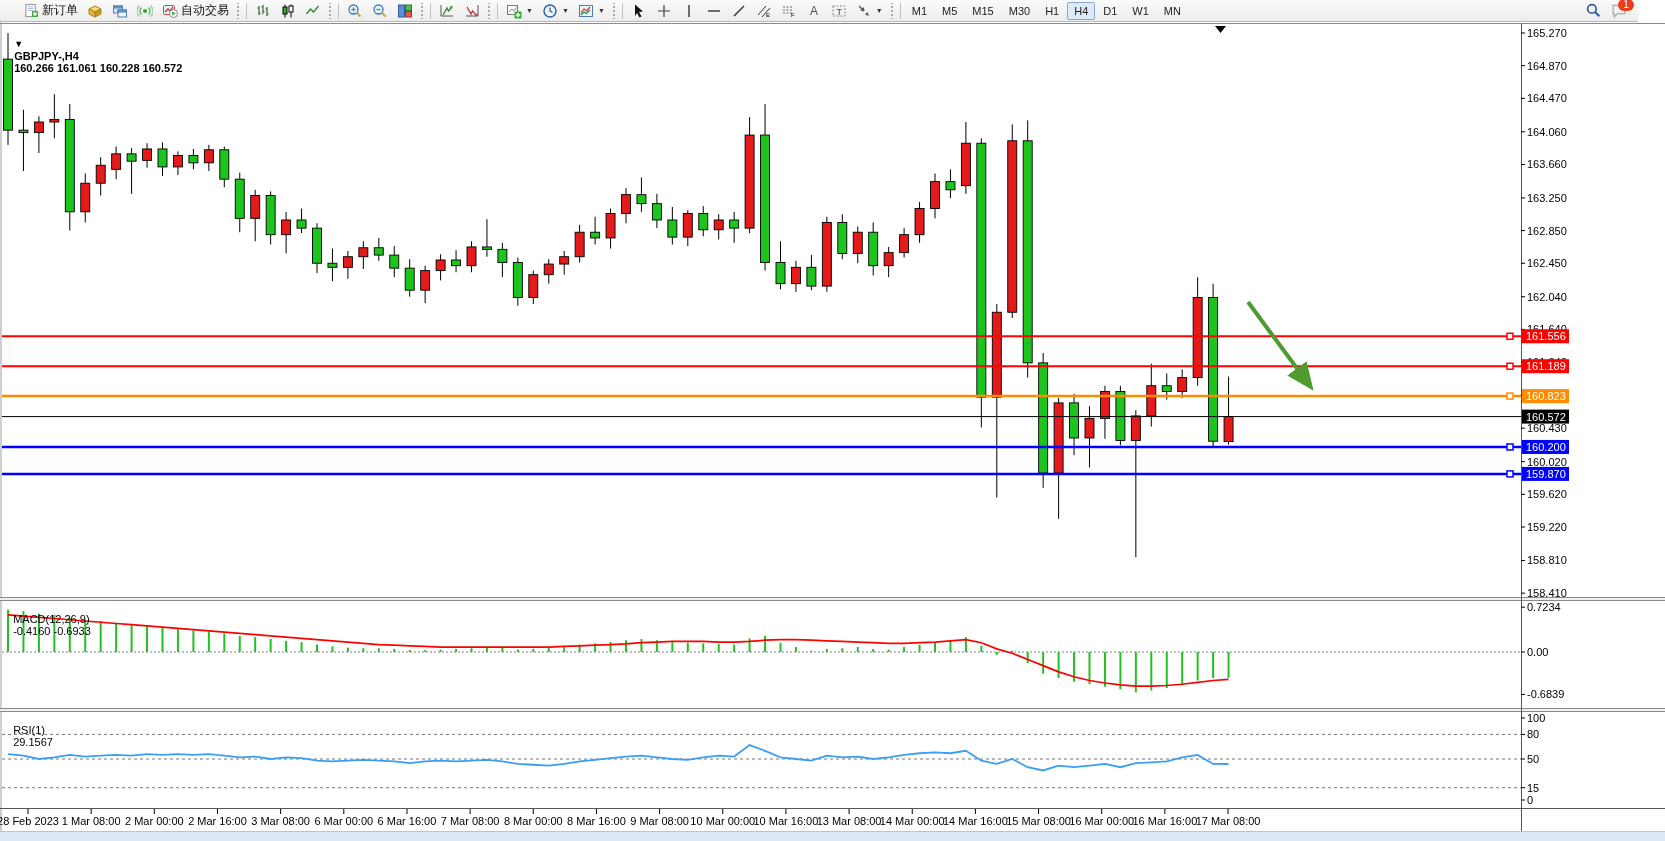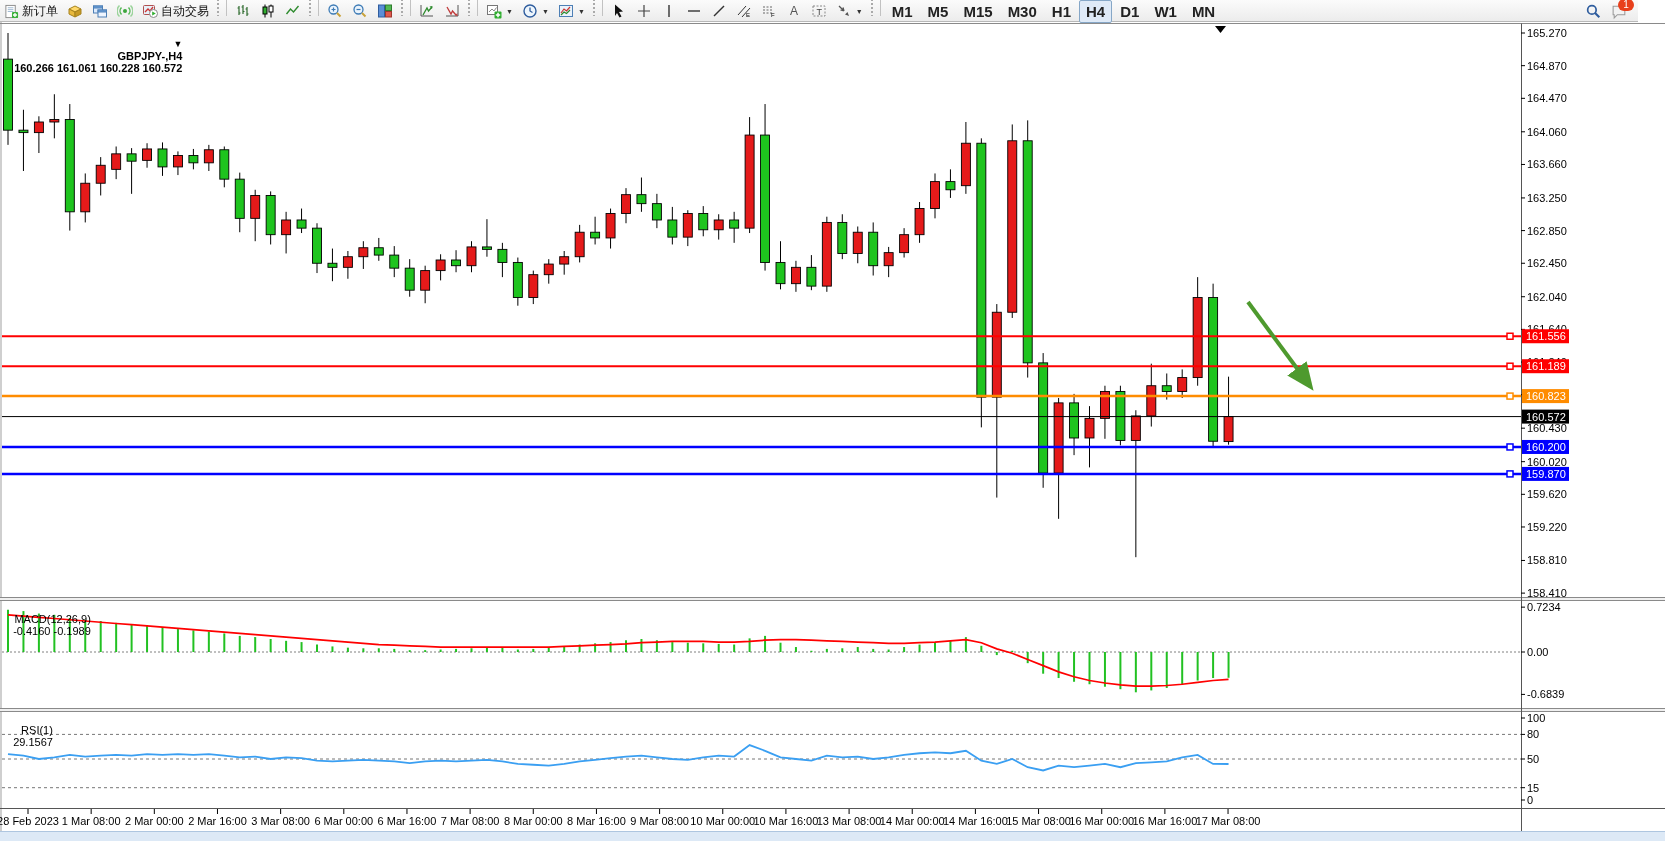--- a/index.html
+++ b/index.html
@@ -1,37 +1,37 @@
 <!DOCTYPE html>
 <html><head>
 <meta charset="utf-8">
 <style>
   html,body{margin:0;padding:0;width:1665px;height:841px;overflow:hidden;background:#fff;
     font-family:"Liberation Sans",sans-serif;-webkit-font-smoothing:antialiased;}
   
   .toolbar{position:absolute;left:0;top:0;width:1638px;height:22px;
     background:linear-gradient(#fbfbfb,#ececec);border-bottom:1px solid #b8b8b8;
-    display:flex;align-items:flex-start;gap:1px;padding-left:0;box-sizing:border-box;z-index:5;}
+    display:flex;align-items:center;gap:1px;padding-left:20px;box-sizing:border-box;z-index:5;}
   .tbtn{height:20px;display:flex;align-items:center;gap:3px;padding:0 3px;border:1px solid transparent;
     border-radius:2px;cursor:default;}
   .tbtn svg{display:block;}
   .tlabel{font-size:12px;color:#111;white-space:nowrap;}
   .sep{width:1px;height:16px;background:#c2c2c2;margin:0 3px;}
   .handle{width:4px;height:16px;margin:0 2px;
     background-image:radial-gradient(circle,#aaa 1px,transparent 1.2px);
     background-size:4px 4px;background-position:center;}
   .drop{font-size:7px;color:#333;margin-left:1px;}
-  .tf{font-size:15px;color:#222;padding:2px 6px;border:1px solid transparent;border-radius:2px;font-weight:bold;}
+  .tf{font-size:11px;color:#222;padding:2px 6px;border:1px solid transparent;border-radius:2px;}
   .tf.active{border:1px solid #86a7c7;background:#dfeaf7;}
   .spacer{flex:1;}
   .notif{position:relative;}
   .badge{position:absolute;top:-2px;right:-3px;background:#e8401c;color:#fff;font-size:10px;
     line-height:12px;min-width:12px;text-align:center;border-radius:7px;padding:0 2px;}
   
-  .overlay{position:absolute;z-index:3;font-size:11px;color:#000;white-space:pre;text-align:right;}
+  .overlay{position:absolute;z-index:3;font-size:11px;color:#000;white-space:pre;}
   #chart-svg{position:absolute;left:0;top:0;z-index:1;}
   .caret{font-size:9px;vertical-align:1px;}
 </style>
 </head>
 <body>
 
 <div class="toolbar">
   <div class="tbtn">
     <span>
         <svg width="15" height="15" viewBox="0 0 16 16">
@@ -711,18 +711,18 @@
         <line x1="0" y1="831.5" x2="1665" y2="831.5" stroke="#aec6e0"></line>
   </svg>
 
 <div class="overlay" style="left:8px;top:26px;">
   <span class="caret">▼</span>
   <span style="font-weight:bold;">GBPJPY-,H4</span>
   <span style="font-weight:bold;">160.266 161.061 160.228 160.572</span>
 </div>
 <div class="overlay" style="left:7px;top:601px;">
   <span>MACD(12,26,9)</span>
-  <span>-0.4160 -0.1989</span>
+  <span>-0.4160 -0.6933</span>
 </div>
 <div class="overlay" style="left:7px;top:712px;">
   <span>RSI(1)</span>
   <span>29.1567</span>
 </div>
 
 </body></html>

